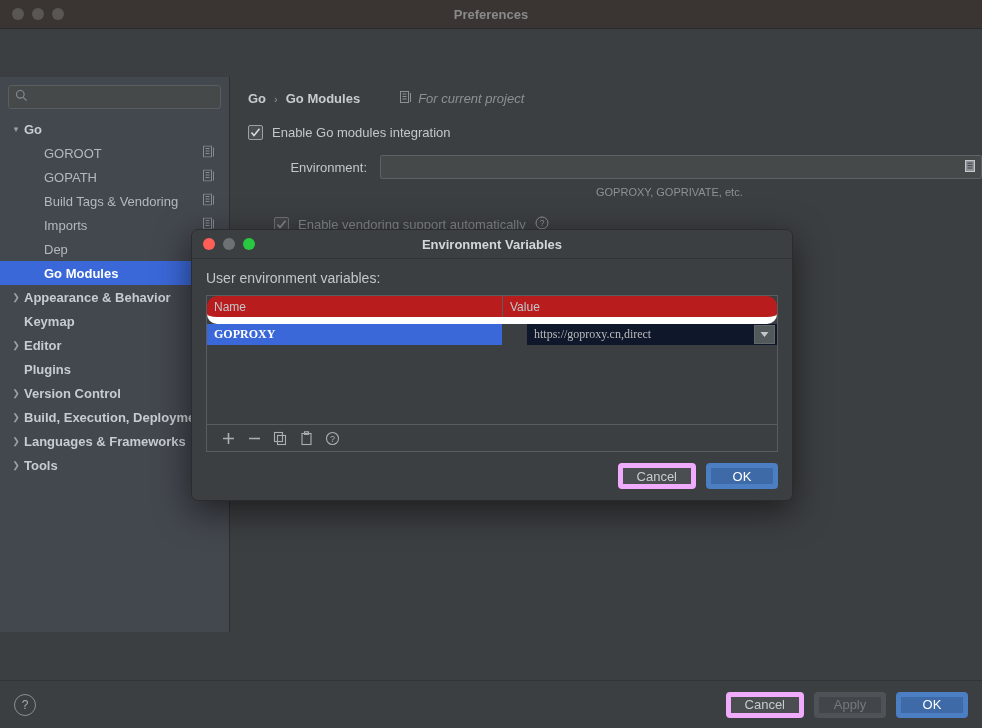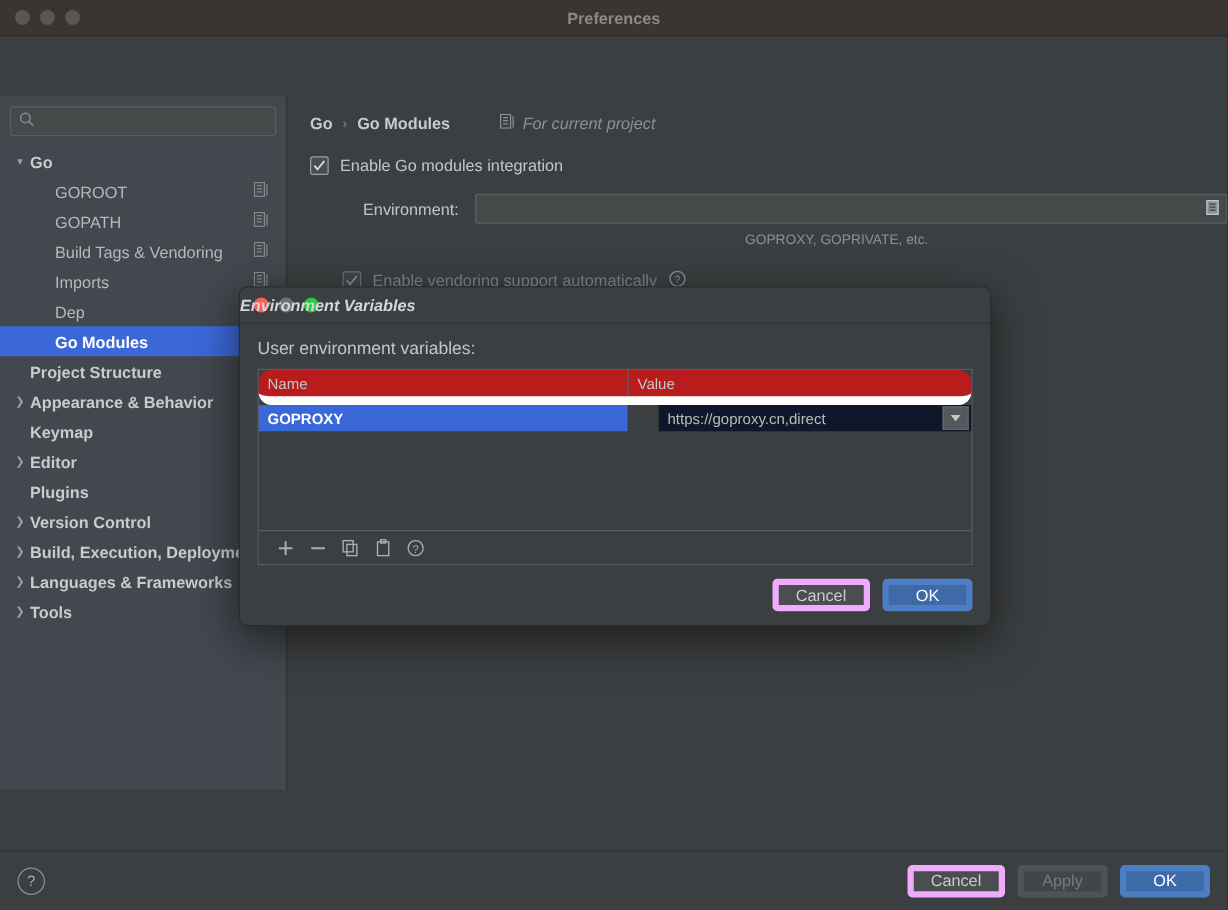--- a/index.html
+++ b/index.html
@@ -266,42 +266,42 @@
     display: flex;
     align-items: center;
     position: relative;
   }
   .dlg-title .lights { display: flex; gap: 8px; margin-left: 11px; }
   .dlg-title .l1 { background: #ff5f57; }
   .dlg-title .l2 { background: #6e7174; }
   .dlg-title .l3 { background: #28c840; }
   .dlg-title .title {
     position: absolute; left: 0; right: 0;
-    text-align: left;
-    font-size: 13px; font-weight: bold; color: #d2d7dc; font-style: italic;
+    text-align: center;
+    font-size: 13px; font-weight: bold; color: #d2d7dc;
   }
 
   .dlg-body { padding: 11px 14px 0 14px; flex: 1 1 auto; display: flex; flex-direction: column; min-height: 0; }
   .dlg-caption { color: #c2c7cc; font-size: 14px; margin-bottom: 9px; }
 
   .table-wrap {
     border: 1px solid #595d60;
     background: #3c3f41;
     flex: 1 1 auto;
     display: flex;
     flex-direction: column;
     min-height: 0;
   }
   .thead { display: flex; height: 21px; flex: 0 0 21px; background: #b91c1c; border-bottom: 7px solid #ffffff; border-radius: 10px; }
   .th { display: flex; align-items: center; padding-left: 7px; font-size: 12px; color: #c2c7cc; }
   .th.name { flex: 0 0 288px; border-right: 1px solid #595d60; }
   .th.value { flex: 1 1 auto; }
   .tbody { flex: 1 1 auto; min-height: 0; }
   .trow { display: flex; height: 21px; }
-  .cell { display: flex; align-items: center; padding-left: 7px; font-size: 12px; }
+  .cell { display: flex; align-items: center; padding-left: 7px; font-size: 12px; font-family: Liberation Serif, serif; }
   .cell.name { flex: 0 0 288px; }
   .cell.value { flex: 1 1 auto; background: #0f172a; justify-content: space-between; padding-right: 2px; margin-left: 25px; }
   .trow.selected .cell.name { background: #3b68d8; color: #ffffff; font-weight: bold; }
   .combo-arrow {
     width: 19px; height: 17px;
     background: #53585a;
     border: 1px solid #62676a;
     display: flex; align-items: center; justify-content: center;
   }
 
@@ -411,23 +411,20 @@
           </div>
           <div class="tree-row child selected">
             <span class="lbl">Go Modules</span>
             <span class="row-icon"><svg width="12" height="12" viewBox="0 0 12 12">
                 <rect x="0.5" y="0.5" width="8" height="11" fill="none" stroke="#aeb3b8" stroke-width="1"></rect>
                 <line x1="2.5" y1="3" x2="6.5" y2="3" stroke="#aeb3b8" stroke-width="1"></line>
                 <line x1="2.5" y1="5.5" x2="6.5" y2="5.5" stroke="#aeb3b8" stroke-width="1"></line>
                 <line x1="2.5" y1="8" x2="6.5" y2="8" stroke="#aeb3b8" stroke-width="1"></line>
                 <path d="M10.5 2 v9" stroke="#aeb3b8" stroke-width="1" fill="none"></path>
               </svg></span>
-          </div>
-          <div class="tree-row group noarrow">
-            <span class="lbl">Project Structure</span>
           </div>
           <div class="tree-row group">
             <span class="arrow">❯</span>
             <span class="lbl">Appearance &amp; Behavior</span>
           </div>
           <div class="tree-row group noarrow">
             <span class="lbl">Keymap</span>
           </div>
           <div class="tree-row group">
             <span class="arrow">❯</span>

